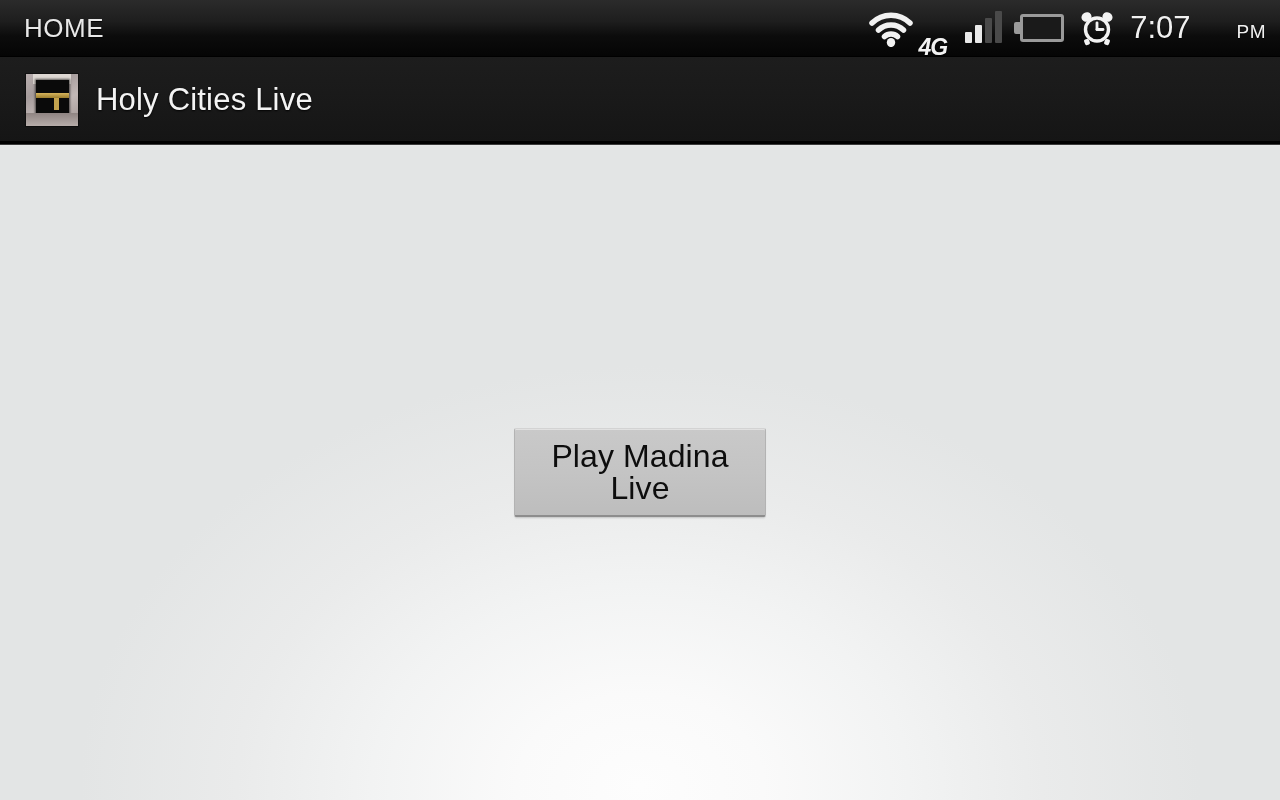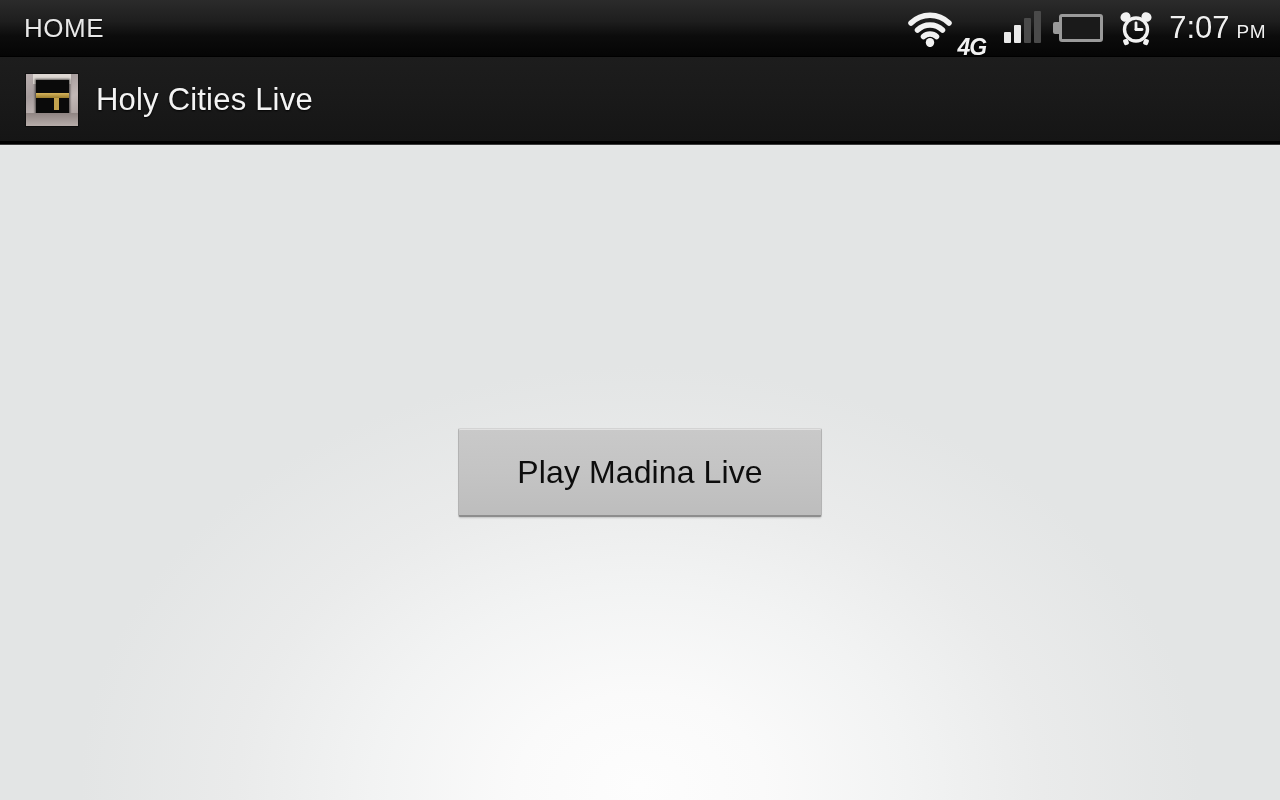--- a/index.html
+++ b/index.html
@@ -61,23 +61,23 @@
   .battery-fill{
     width:100%; height:100%;
     background:linear-gradient(to bottom,#9ede4f 0%,#7cc930 45%,#5faa23 100%);
     border-radius:1px;
   }
 
   
   .alarm-icon{ width:38px; height:38px; margin-right:14px; }
 
   
-  .clock{ display:flex; align-items:baseline; color:#f0f0f0; }
+  .clock{ display:flex; align-items:baseline; color:#f0f0f0;gap:32px; }
   .clock-time{ font-size:31px; letter-spacing:0px; text-shadow:0 1px 1px rgba(0,0,0,.8); }
-  .clock-ampm{ font-size:19px; margin-left:7px; letter-spacing:.5px; text-shadow:0 1px 1px rgba(0,0,0,.8); }
+  .clock-ampm{ font-size:19px; margin-left:14px; letter-spacing:.5px; text-shadow:0 1px 1px rgba(0,0,0,.8); }
 
   
   .title-bar{
     position:absolute; left:0; top:57px; width:1280px; height:87px;
     background:linear-gradient(to bottom,#1d1d1d 0%,#191919 55%,#151515 100%);
     display:flex; align-items:center; padding-left:26px;
     box-shadow:inset 0 -1px 0 #000, 0 1px 0 #3a3a3a;
     border-bottom:2px solid #000;
   }
   .app-icon{
@@ -134,21 +134,21 @@
     font-size:32px;
     font-family:"Liberation Sans", sans-serif;
     letter-spacing:.1px;
     padding:0 26px;
     cursor:pointer;
     box-shadow:0 2px 2px -1px rgba(0,0,0,.18), inset 0 1px 0 rgba(255,255,255,.45);
     display:flex; align-items:center; justify-content:center;
     line-height:1;
   }
   #btn-mecca{ width:297px; margin-right:113px; }
-  #btn-madina{ width:364px; }
+  #btn-madina{ width:252px; }
 </style>
 </head>
 <body>
 
 <div id="screen">
 
   <div class="status-bar">
 
     <div class="status-left">
       <span class="status-home">HOME</span>

